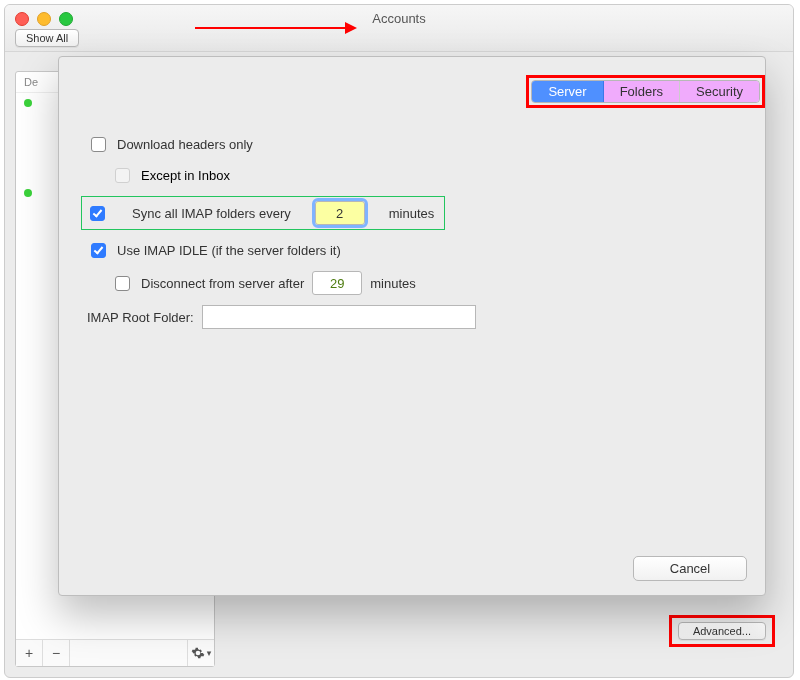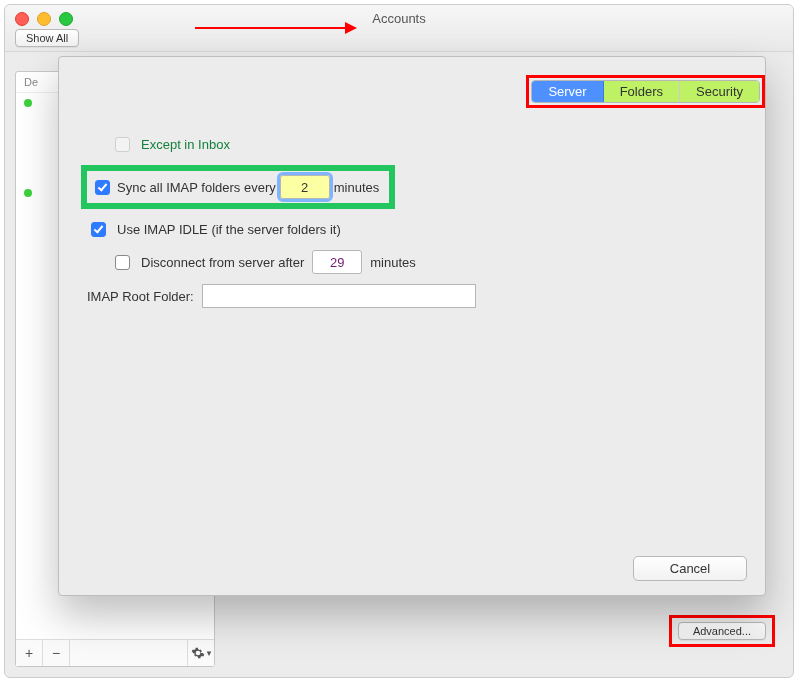--- a/index.html
+++ b/index.html
@@ -33,37 +33,37 @@
 
   .advanced-wrap{position:absolute;right:18px;bottom:30px}
   .hi-box{border:3px solid #ff0000;padding:4px 6px;display:inline-block}
 
   
   .sheet{position:absolute;left:58px;top:56px;width:706px;height:538px;background:#ececec;border:1px solid #bdbdbd;border-radius:4px;box-shadow:0 20px 40px rgba(0,0,0,.25)}
 
   .tabbar{display:flex;justify-content:flex-end;margin-top:18px}
   .tab-hi{border:3px solid #ff0000;padding:2px}
   .segmented{display:flex;border-radius:4px;overflow:hidden;border:1px solid #b7b7b7}
-  .seg{padding:3px 16px;background:#bef264;font-size:13px;border-right:1px solid #ccc;cursor:pointer}
+  .seg{padding:3px 16px;background:#f0abfc;font-size:13px;border-right:1px solid #ccc;cursor:pointer}
   .seg:last-child{border-right:none}
   .seg.active{background:#4f90ff;color:#fff;border-right-color:#3b78e8}
 
   .form{padding:26px 28px 0 28px;color:#333;font-size:13px}
   .row{display:flex;align-items:center;gap:8px;margin-bottom:10px}
   .indent-1{padding-left:24px}
   .chk{appearance:none;-webkit-appearance:none;width:15px;height:15px;border:1px solid #8a8a8a;border-radius:3px;background:#fff;position:relative;flex:none}
   .chk:checked{background:#2f7bff;border-color:#2f7bff}
   .chk:checked:after{content:"";position:absolute;left:4px;top:1px;width:3px;height:7px;border:solid #fff;border-width:0 2px 2px 0;transform:rotate(40deg)}
   .chk:disabled{background:#f3f3f3;border-color:#d0d0d0}
-  .lbl-disabled{color:#15803d}
+  .lbl-disabled{color:#000000}
 
-  .sync-hi{display:inline-flex;align-items:center;gap:4px;border:6px solid #22c55e;padding:4px 10px 4px 4px;margin-left:-6px}
+  .sync-hi{display:inline-flex;align-items:center;gap:24px;border:1px solid #22c55e;padding:4px 10px 4px 4px;margin-left:-6px}
   .num-input{width:44px;height:20px;border:1px solid #b7b7b7;border-radius:3px;text-align:center;font-size:13px;background:#fff;color:#333}
   .num-input.hi{outline:3px solid #7fb4ff;background:#fcffa2}
-  .num-input:disabled{color:#701a75;background:#fff}
+  .num-input:disabled{color:#4d7c0f;background:#fff}
 
   .txt-input{height:22px;border:1px solid #b7b7b7;border-radius:0;background:#fff;padding:0 6px;font-size:13px}
 
   .sheet-buttons{position:absolute;right:18px;bottom:14px;display:flex;gap:14px}
   .btn{min-width:84px;text-align:center;padding:4px 14px;font-size:13px;border-radius:5px;border:1px solid #b8b8b8;background:linear-gradient(#ffffff,#f1f1f1);cursor:pointer}
   .btn.primary{background:linear-gradient(#5fa4ff,#2f7bff);border-color:#2363db;color:#fff}
 </style>
 </head>
 <body>
 
@@ -122,20 +122,24 @@
       <span class="tab-hi">
         <span class="segmented">
           <span class="seg active">Server</span>
           <span class="seg">Folders</span>
           <span class="seg">Security</span>
         </span>
       </span>
     </div>
 
     <div class="form">
+      <div class="row">
+        <input type="checkbox" class="chk" style="">
+        <span>Download headers only</span>
+      </div>
       <div class="row indent-1">
         <input type="checkbox" class="chk" disabled="" style="">
         <span class="lbl-disabled">Except in Inbox</span>
       </div>
 
       <div class="row" style="margin-top:6px">
         <span class="sync-hi">
           <input type="checkbox" class="chk" checked="" style="">
           <span>Sync all IMAP folders every</span>
           <input class="num-input hi" value="2" style="">

